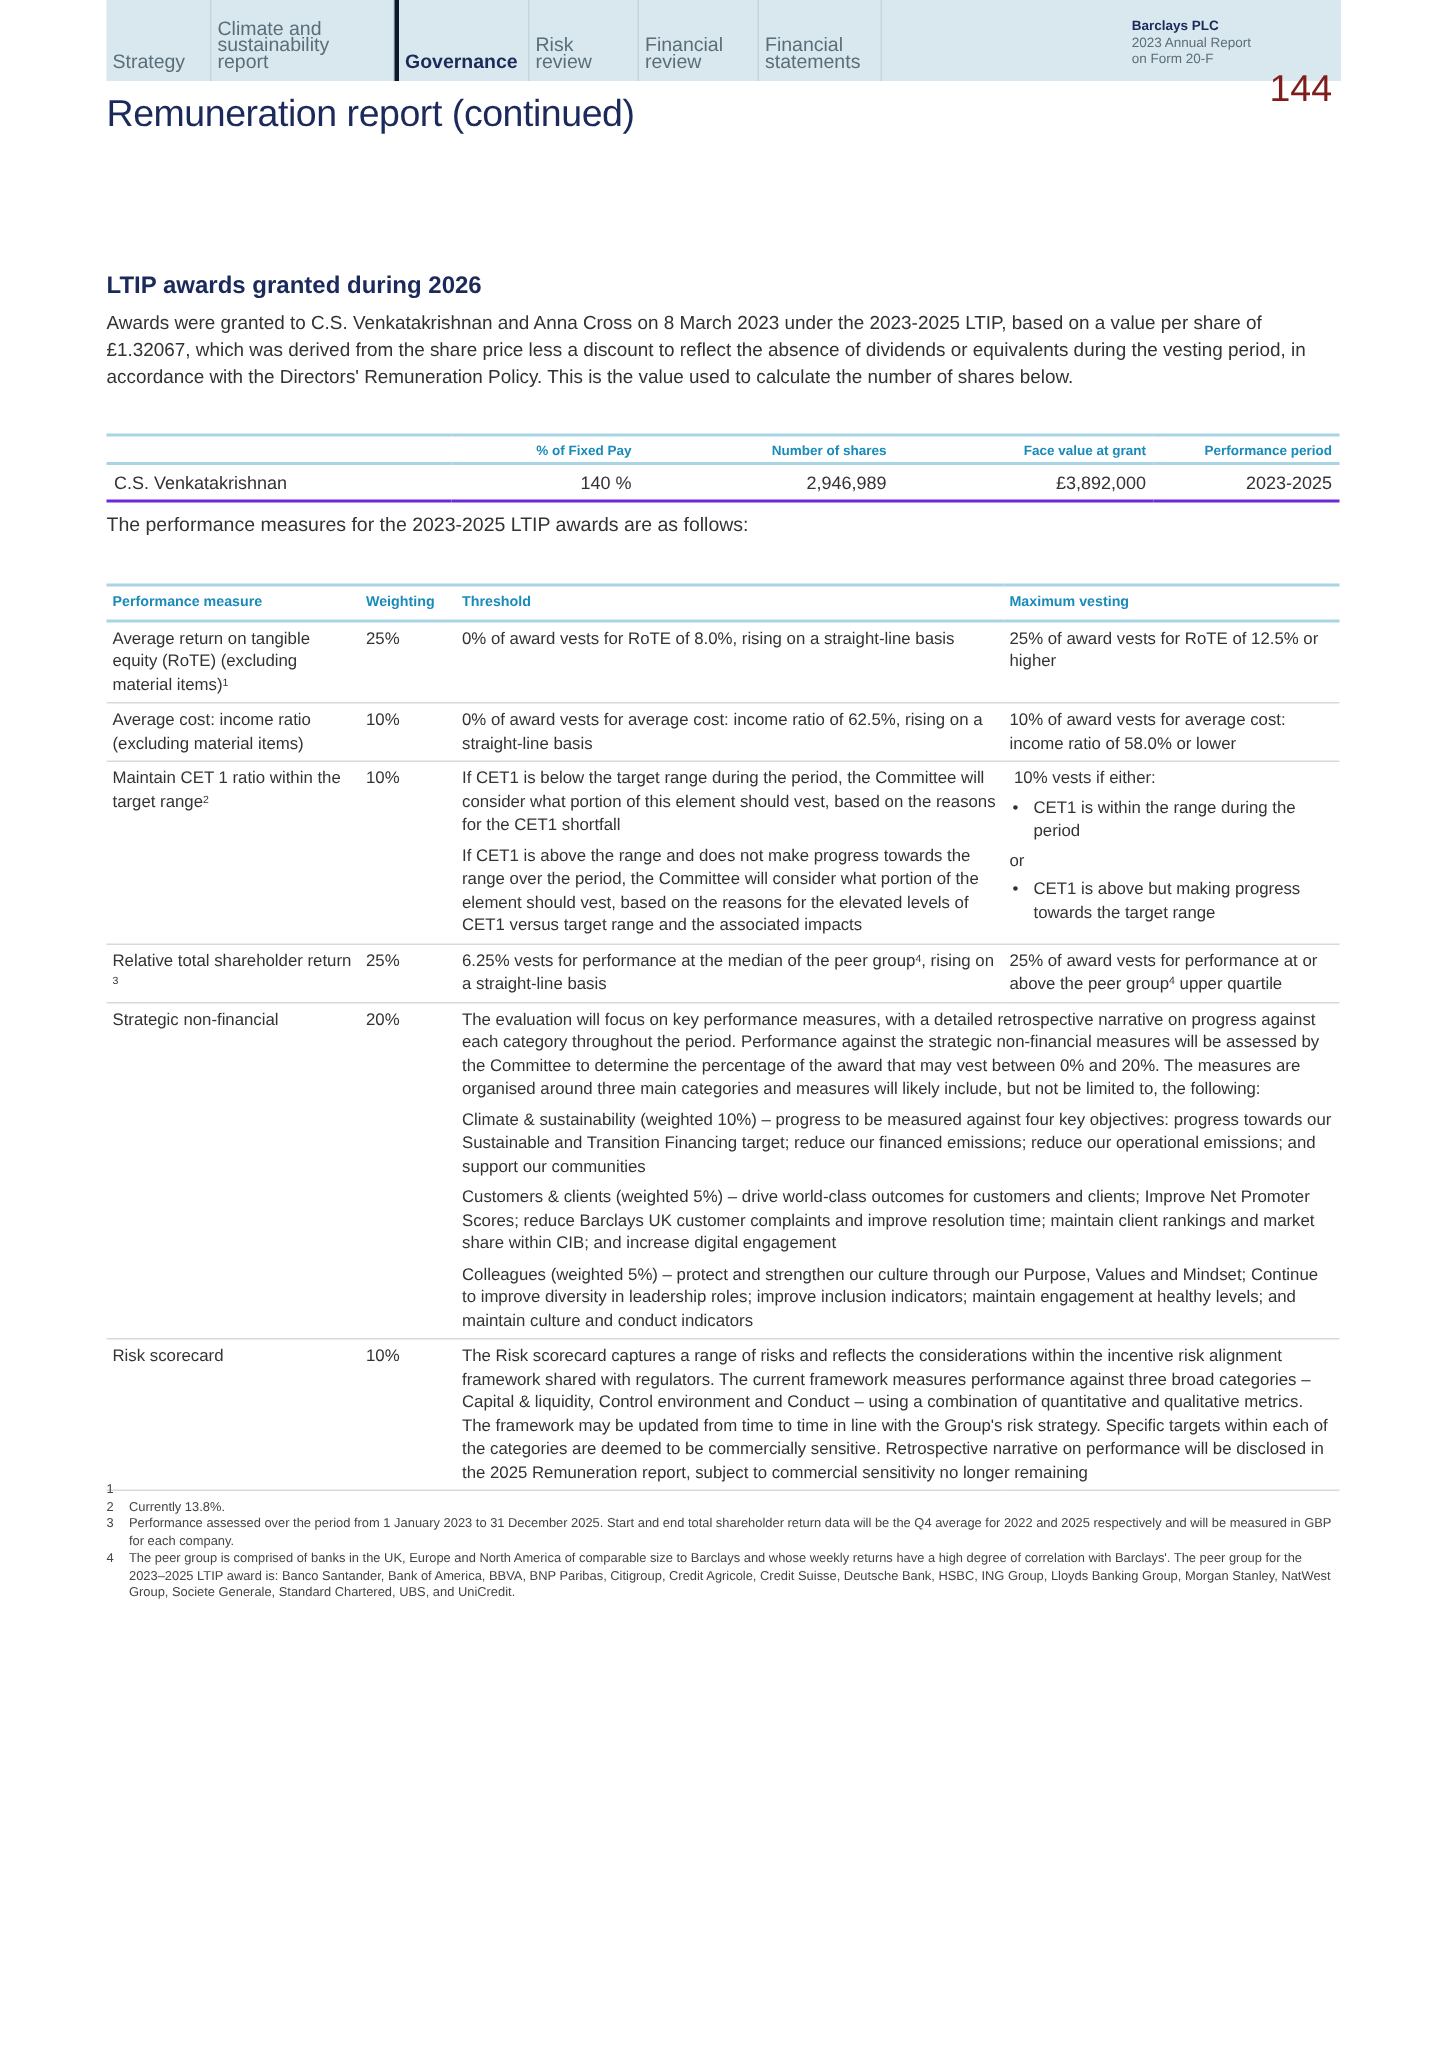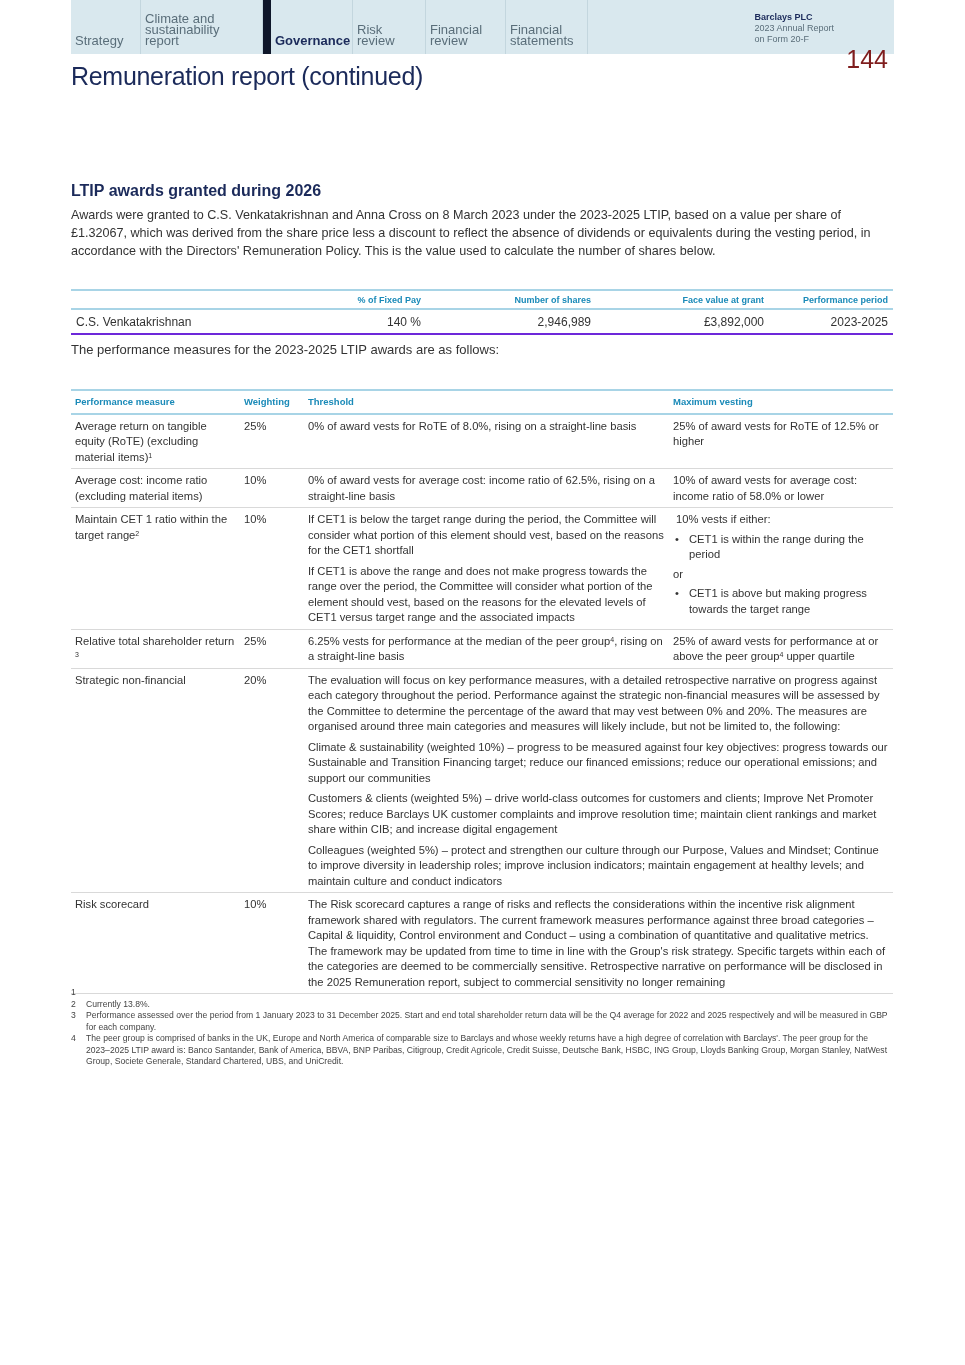--- a/index.html
+++ b/index.html
@@ -1,19 +1,19 @@
 <!DOCTYPE html>
 <html><head>
 <meta charset="utf-8">
 <style>
   html, body { margin: 0; padding: 0; background: #ffffff; }
   body { width: 965px; height: 1365px; position: relative; font-family: "Liberation Sans", sans-serif; color: #333; }
   .nav { position: absolute; left: 71px; top: 0; width: 823px; height: 54px; background: #d9e8ee; display: flex; }
   .nav-item { position: relative; height: 54px; box-sizing: border-box; border-right: 1px solid #c3d6de; font-size: 13px; color: #5a6e7a; line-height: 11px; padding: 0 4px; display: flex; align-items: flex-end; padding-bottom: 8px; }
-  .nav-item.active { color: #1b2a5a; font-weight: bold; border-left: 8px solid #0f172a; }
+  .nav-item.active { color: #1b2a5a; font-weight: bold; border-left: 3px solid #0f172a; }
   .nav-spacer { flex: 1; }
   .brand { position: absolute; right: 60px; top: 12px; font-size: 9px; line-height: 11px; color: #5a6e7a; }
   .brand .b1 { color: #1b2a5a; font-weight: bold; }
   .pagenum { position: absolute; right: 6px; top: 17px; font-size: 25px; color: #7f1d1d; font-weight: 300; margin-top: 28px; }
   .page-title { position: absolute; left: 71px; top: 62px; font-size: 25px; color: #1b2a5a; font-weight: normal; letter-spacing: -0.3px; }
   .section-title { position: absolute; left: 71px; top: 182px; font-size: 16px; font-weight: bold; color: #1b2a5a; }
   .intro { position: absolute; left: 71px; top: 206px; width: 826px; font-size: 12.6px; line-height: 18px; color: #333; }
   table { border-collapse: collapse; margin-top: 24px; }
   .t1 { position: absolute; left: 71px; top: 265px; width: 822px; font-size: 12px; }
   .t1 th { font-size: 9px; color: #1a8ab8; font-weight: bold; text-align: right; padding: 4px 5px 3px; border-top: 2px solid #a8d4e6; border-bottom: 2px solid #a8d4e6; }

